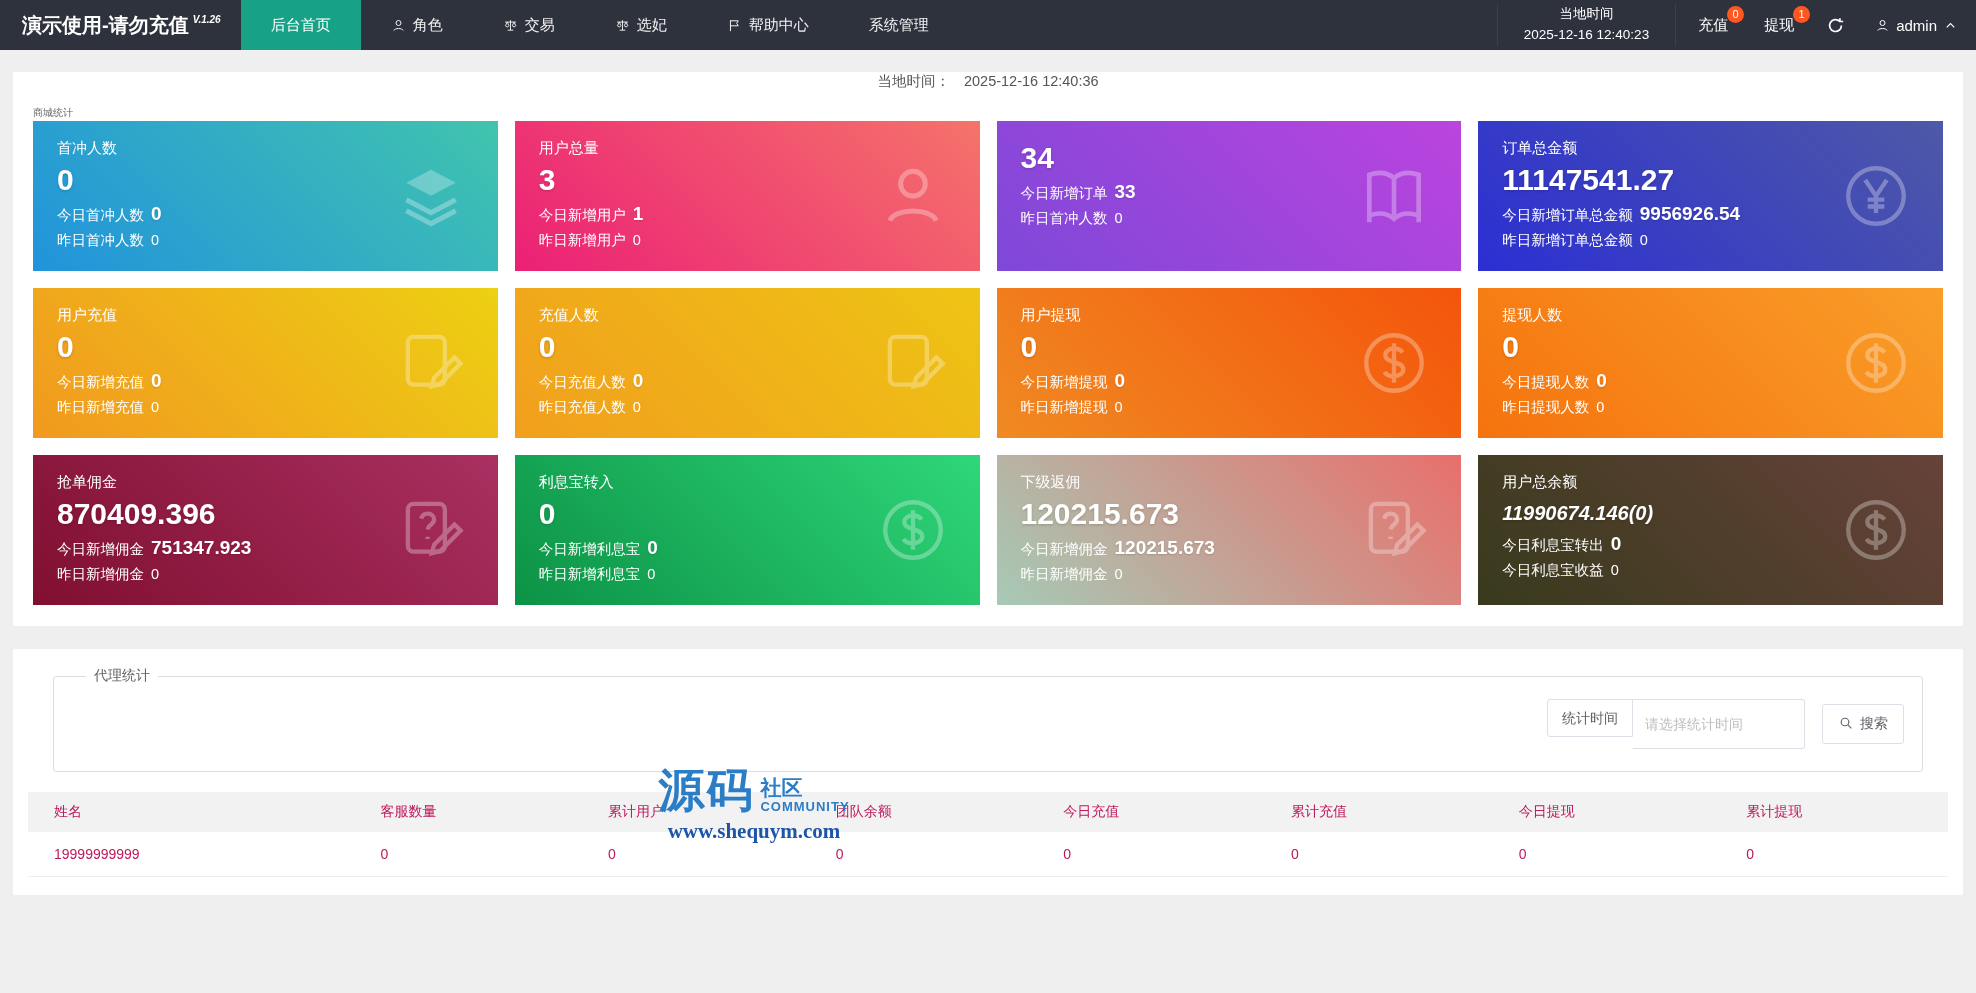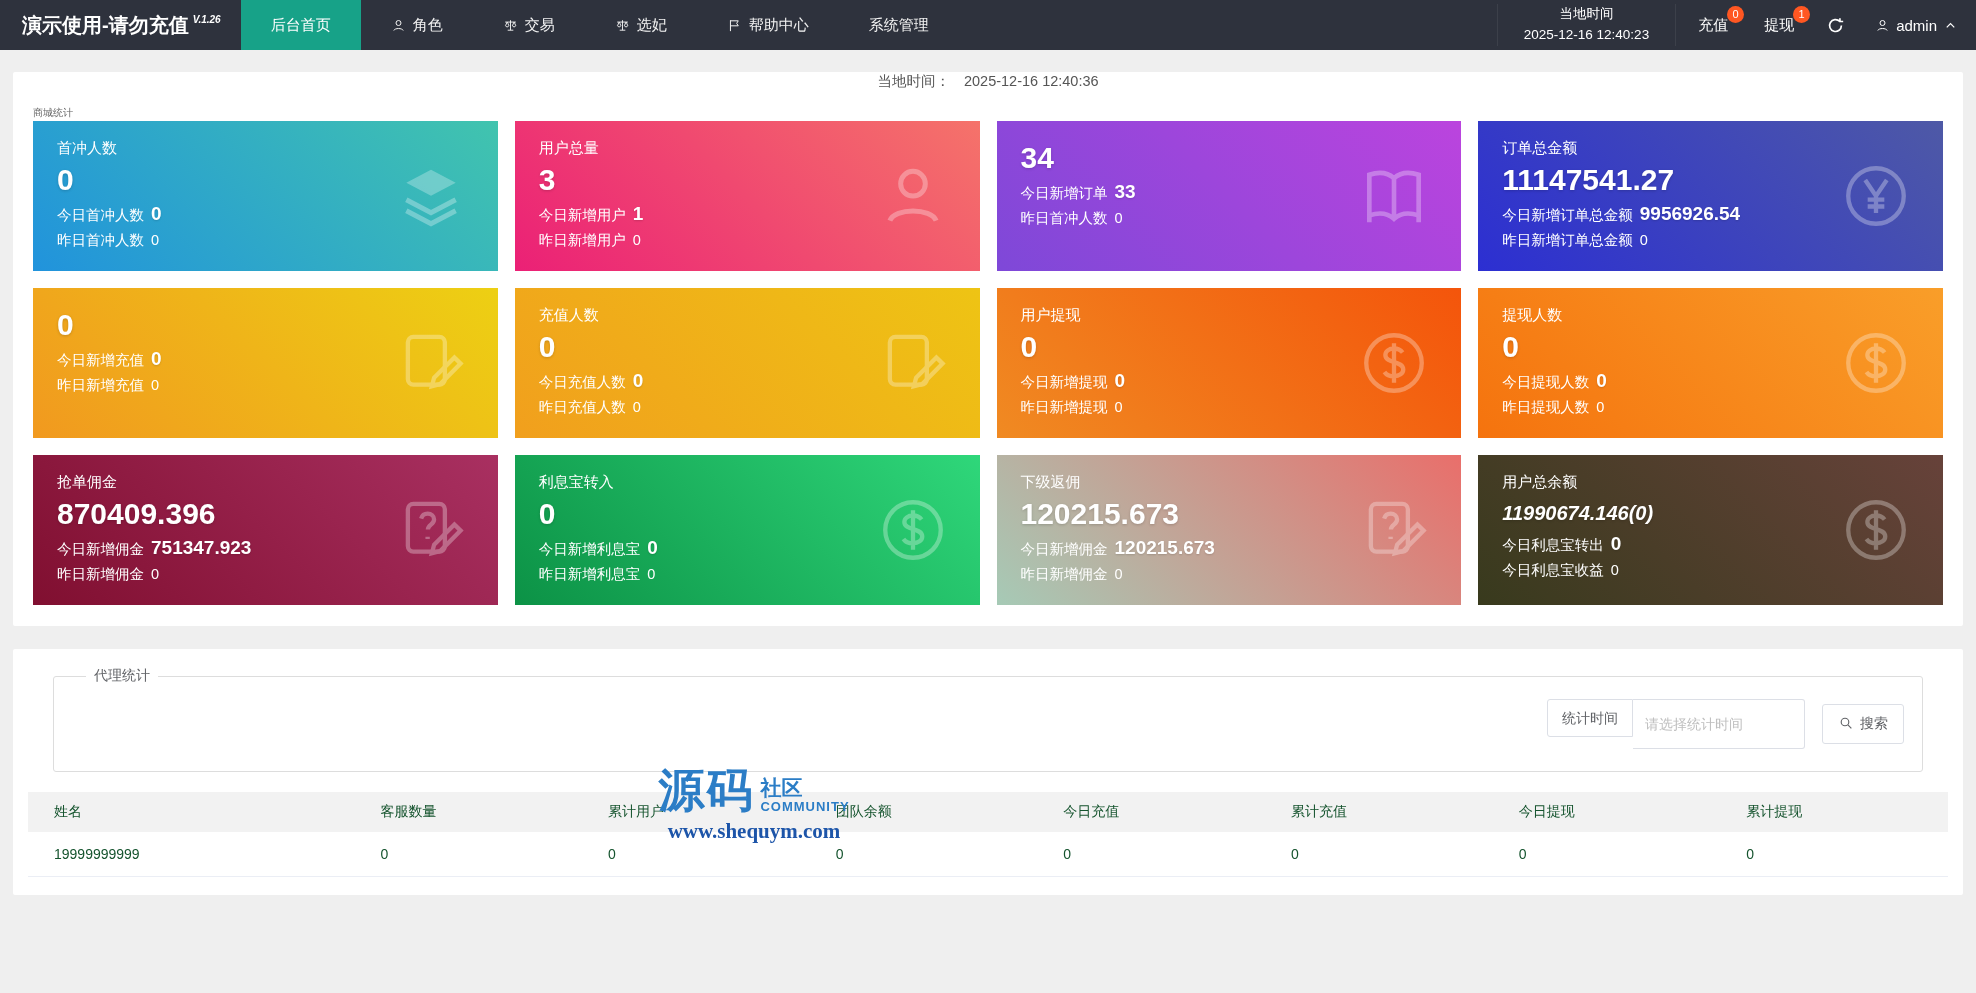--- a/index.html
+++ b/index.html
@@ -50,21 +50,21 @@
   legend { font-size:14px; color:#606266; padding:0 8px; margin-left:14px; }
   .filter-row { display:flex; align-items:center;justify-content:flex-end; }
   .input-group { display:flex; align-items:stretch; }
   .input-label { border:1px solid #dcdfe6; background:#fff; color:#606266; font-size:14px; padding:0 14px; height:38px; line-height:36px; border-radius:3px 0 0 3px; }
   .input-box { border:1px solid #dcdfe6; border-left:none; height:50px; width:172px; padding:0 12px; font-size:14px; color:#333; border-radius:0 3px 3px 0; outline:none; font-family:inherit; }
   .input-box::placeholder { color:#bfbfbf; }
   .search-btn { margin-left:17px; height:40px; padding:0 15px; background:#fff; border:1px solid #dcdfe6; border-radius:3px; font-size:14px; color:#606266; display:flex; align-items:center; gap:6px; cursor:pointer; font-family:inherit; }
   .search-btn svg { width:16px; height:16px; }
 
   table { width:100%; border-collapse:collapse; table-layout:fixed; }
-  th, td { text-align:left; font-size:14px; color:#14532d; font-weight:normal; padding:0 16px 0 26px; overflow:hidden; white-space:nowrap; }
+  th, td { text-align:left; font-size:14px; color:#be185d; font-weight:normal; padding:0 16px 0 26px; overflow:hidden; white-space:nowrap; }
   thead tr { background:#f2f2f2; height:40px; }
   tbody tr { height:44px; border-bottom:1px solid #ebeef5; }
   th:first-child, td:first-child { width:17%; }
 
   
   .watermark { position:absolute; left:576px; top:118px; width:330px; text-align:center; z-index:5; pointer-events:none; }
   .wm-row { display:flex; align-items:flex-end; justify-content:center; gap:6px; }
   .wm-big { font-size:46px; font-weight:bold; color:#2b7dc6; letter-spacing:2px; line-height:1; }
   .wm-side { display:flex; flex-direction:column; align-items:flex-start; line-height:1; }
   .wm-cn { font-size:21px; font-weight:bold; color:#2b7dc6; }
@@ -229,20 +229,21 @@
             <span class="lv lv2">0</span>
           </div>
           <span class="icon card-icon">
             <svg viewBox="0 0 24 24" fill="none" stroke-width="1.4">
               <circle cx="12" cy="12" r="9"></circle>
               <path d="M8.5 6.8l3.5 5.2 3.5-5.2M12 12v5.5M9.3 13.2h5.4M9.3 15.4h5.4"></path>
             </svg>
           </span>
         </div>
         <div class="card" style="background: linear-gradient(45deg, rgb(241, 153, 31), rgb(237, 208, 19));">
+          <div class="card-title">用户充值</div>
           <div class="card-value">0</div>
           <div class="card-line">
             <span class="ll">今日新增充值</span>
             <span class="lv">0</span>
           </div>
           <div class="card-line">
             <span class="ll">昨日新增充值</span>
             <span class="lv lv2">0</span>
           </div>
           <span class="icon card-icon">

